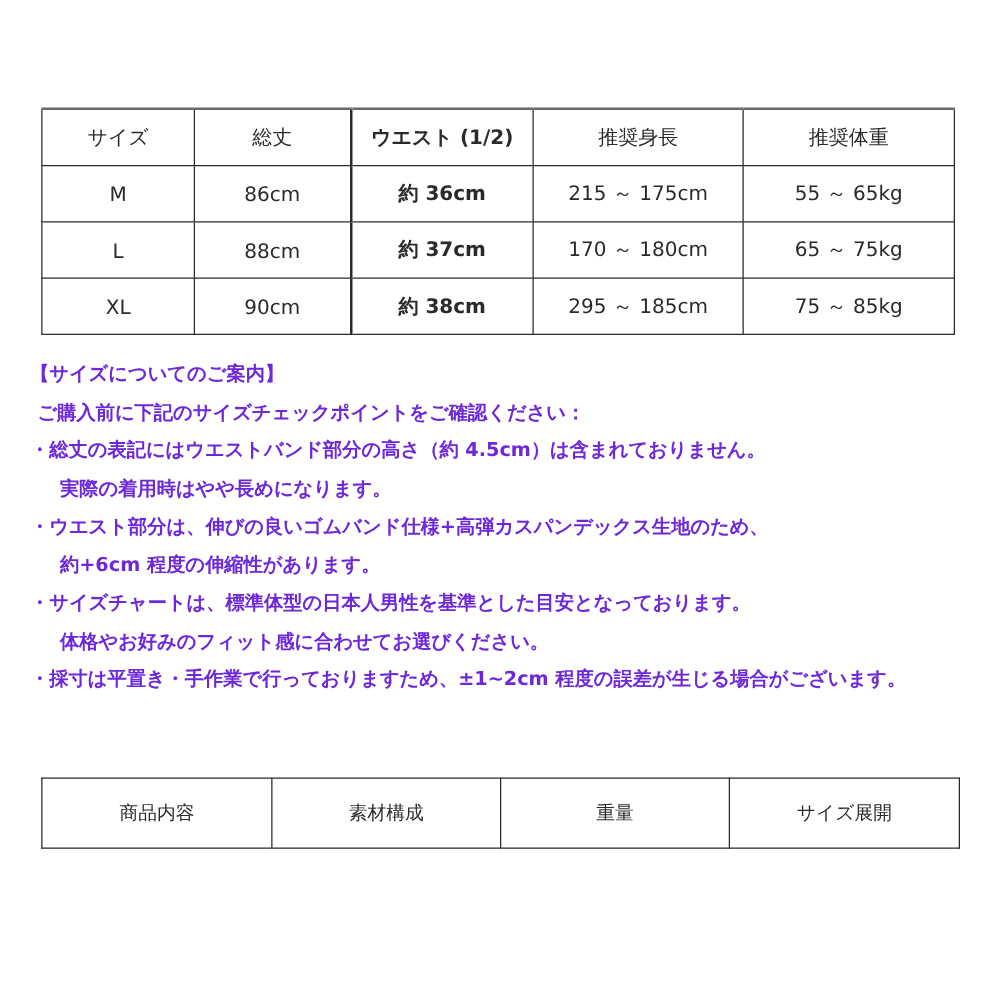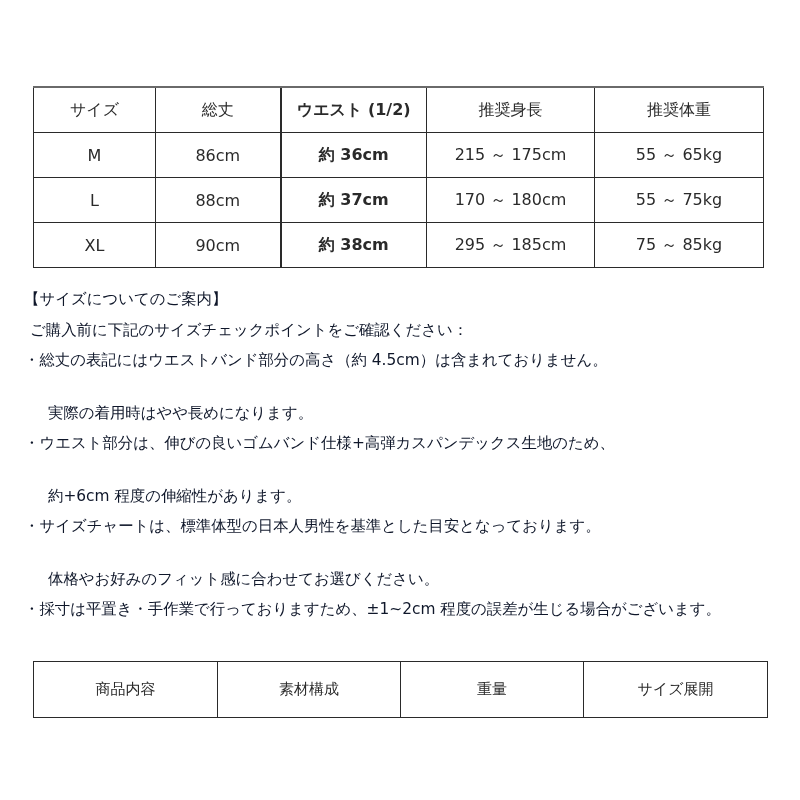--- a/index.html
+++ b/index.html
@@ -44,30 +44,31 @@
       border-left-width: 2px;
       font-weight: bold;
     }
     #notes {
       position: absolute;
       left: 24px;
       top: 284px;
       width: 776px;
       font-size: 15.4px;
       line-height: 30.5px;
-      color: #0f172a;
+      color: #6d28d9;
       white-space: nowrap;
+      font-weight: bold;
     }
     #notes .line { display: block; }
     #notes .indent1 { padding-left: 6px; }
-    #notes .indent2 { padding-left: 24px; margin-top: 22px; }
+    #notes .indent2 { padding-left: 24px; }
     #notes .bullet { padding-left: 0; }
     #spec-table {
       left: 33px;
-      top: 661px;
+      top: 622px;
       width: 734px;
       font-size: 14.5px;
     }
     #spec-table th {
       height: 55px;
       font-size: 15px;
     }
     #spec-table td {
       height: 54px;
       line-height: 26px;
@@ -101,21 +102,21 @@
     <td>86cm</td>
     <td class="col-waist">約 36cm</td>
     <td>215 ～ 175cm</td>
     <td>55 ～ 65kg</td>
   </tr>
   <tr>
     <td>L</td>
     <td>88cm</td>
     <td class="col-waist">約 37cm</td>
     <td>170 ～ 180cm</td>
-    <td>55 ～ 75kg</td>
+    <td>65 ～ 75kg</td>
   </tr>
   <tr>
     <td>XL</td>
     <td>90cm</td>
     <td class="col-waist">約 38cm</td>
     <td>295 ～ 185cm</td>
     <td>75 ～ 85kg</td>
   </tr>
 </tbody>
   </table>

